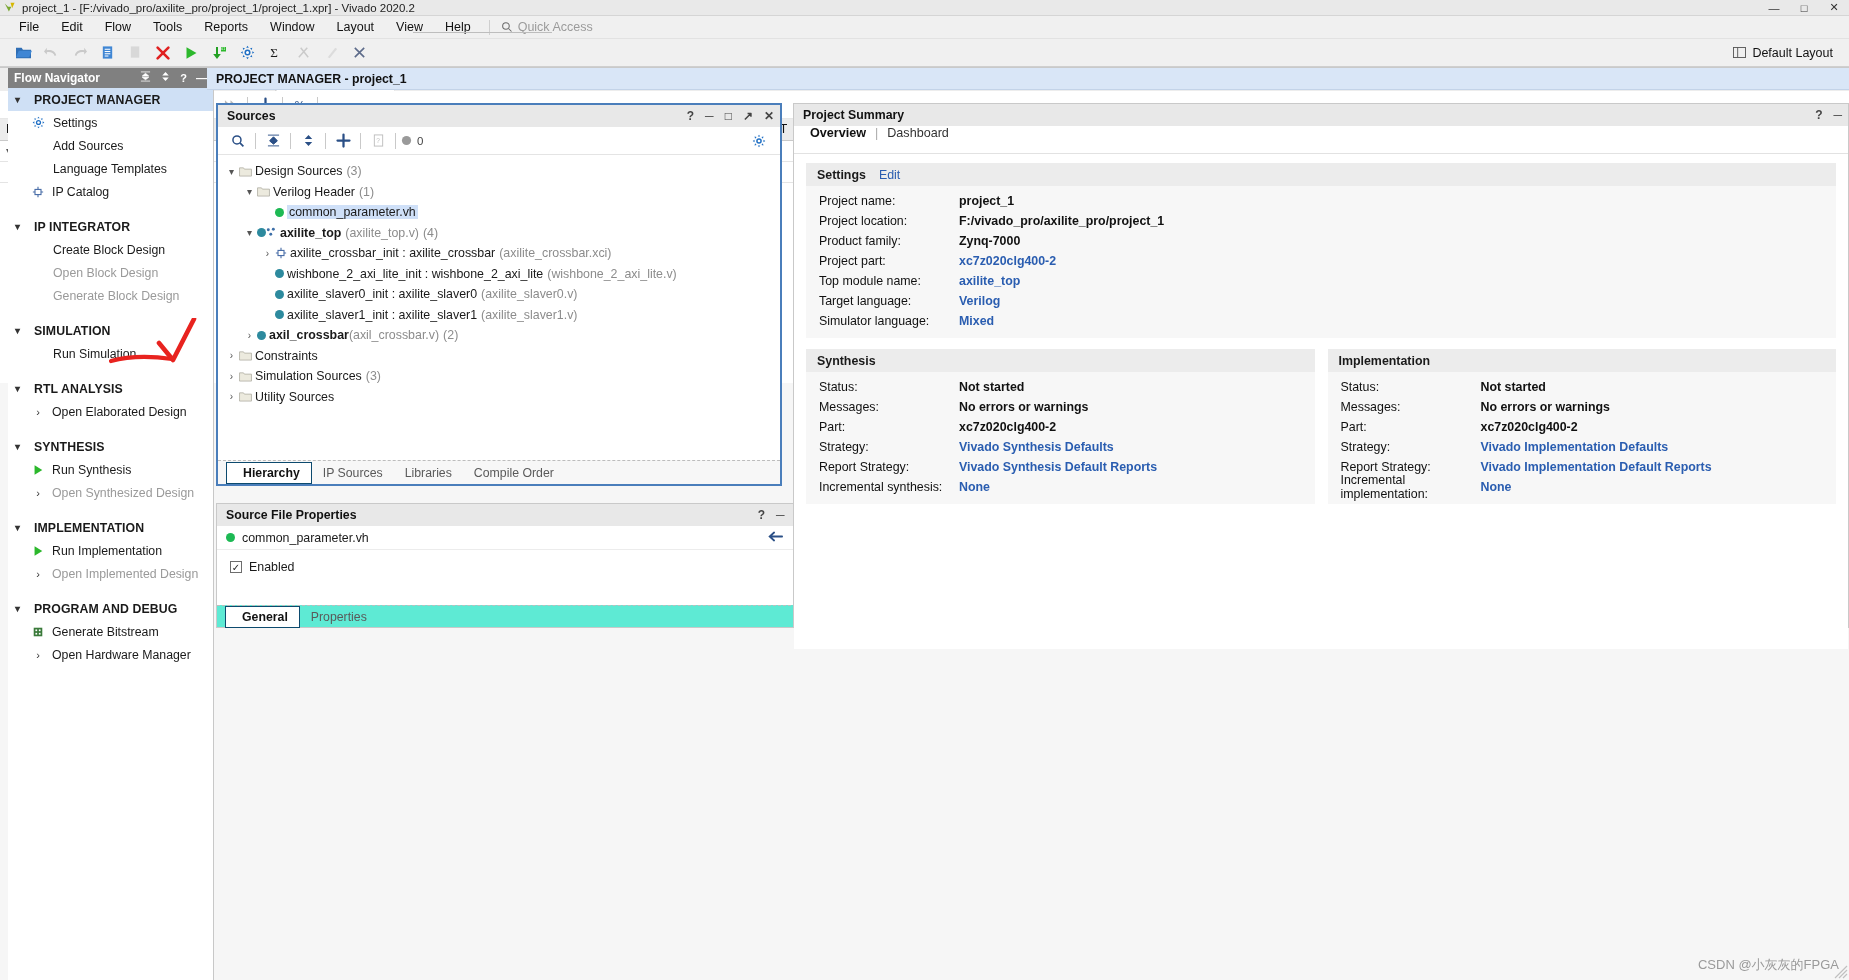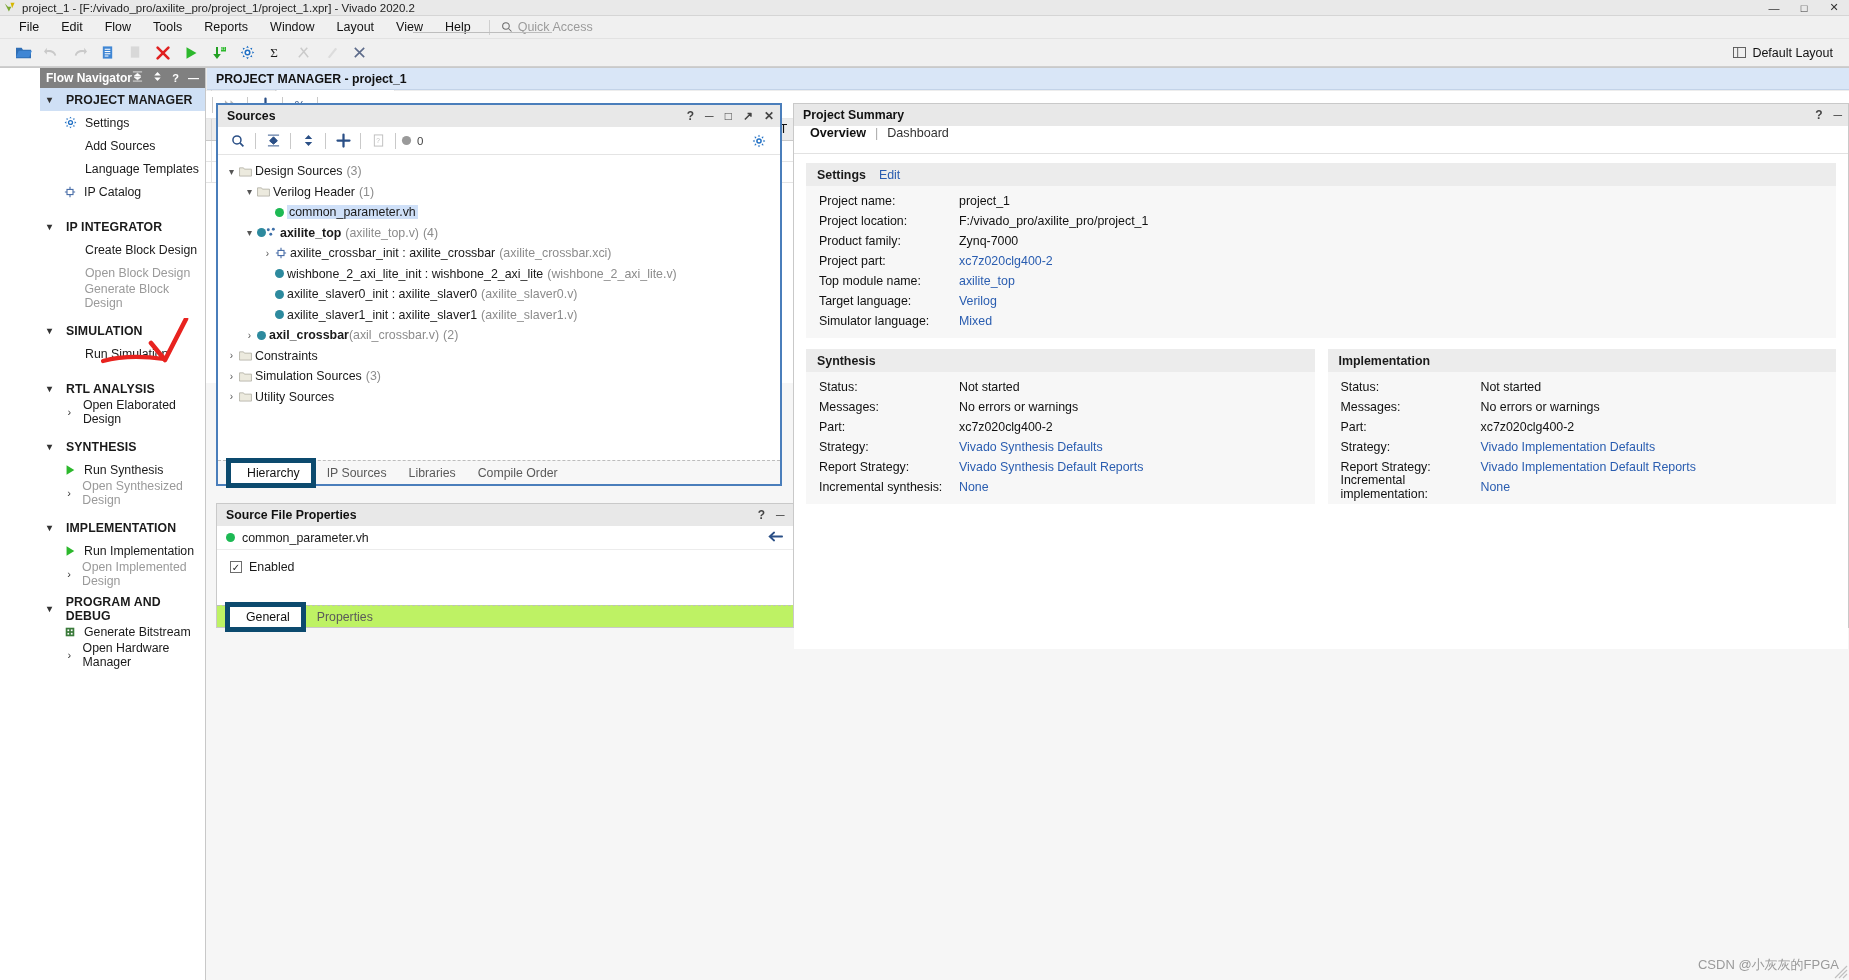--- a/index.html
+++ b/index.html
@@ -48,22 +48,22 @@
   .tb { width:26px; height:24px; display:flex; align-items:center; justify-content:center; }
   .tb svg { display:block; }
   .tb-sep { width:1px; height:18px; background:#c9c9c9; margin: 0 6px; }
   .layout-btn {
     margin-left:auto; margin-right:10px; display:flex; align-items:center; gap:6px;
     font-size:12.5px; color:#111; padding: 2px 6px;
   }
 
   
   .fn {
-    position:absolute; left:0; top:68px; width:206px; height:912px;
-    background:#fff; border-right:1px solid #c8c8c8;padding-left:40px;
+    position:absolute; left:8px; top:68px; width:206px; height:912px;
+    background:#fff; border-right:1px solid #c8c8c8;
   }
   .fn-header {
     height:20px; background:#808080; color:#fff;
     display:flex; align-items:center; padding-left:6px;
     font-size:12px; font-weight:bold;
   }
   .fn-header .fn-title { flex:1; }
   .fn-hicons { display:flex; align-items:center; gap:9px; padding-right:6px; }
   .fn-body { padding-top:0; }
   .fn-group {
@@ -125,21 +125,21 @@
   .dot { width:9px; height:9px; border-radius:50%; display:inline-block; flex:none; }
   .dot.green { background:#1db954; }
   .dot.teal { background:#2d8a9e; }
   .folder { width:13px; height:11px; flex:none; }
   .src-tabs {
     position:absolute; left:0; bottom:0; width:100%; height:24px;
     border-top:1px dashed #bdbdbd; background:#f7f7f7; display:flex; align-items:center;
     padding-left:8px; gap:0;
   }
   .stab { padding:3px 11px; font-size:12.3px; color:#5a5a5a; }
-  .stab.active { color:#111; background:#fff; border:5px solid #0c4a6e; font-weight:normal;padding-left:16px; }
+  .stab.active { color:#111; background:#fff; border:1px solid #0c4a6e; font-weight:bold;padding-left:16px; }
 
   
   #sfp-panel {
     left:216px; top:503px; width:636px; height:125px;
     border:1px solid #c9c9c9; background:#fff;
   }
   .sfp-file {
     height:24px; display:flex; align-items:center; gap:7px; padding-left:9px;
     font-size:12.4px; border-bottom:1px solid #ececec;
   }
@@ -151,21 +151,21 @@
     display:flex; align-items:center; justify-content:center; font-size:10px; color:#222;
   }
   .sfp-scroll {
     position:absolute; right:2px; top:2px; width:12px; height:46px;
     border:1px solid #d0d0d0; background:#f3f3f3;
     display:flex; flex-direction:column; justify-content:space-between; align-items:center;
     font-size:8px; color:#666;
   }
   .sfp-tabs {
     position:absolute; left:0; bottom:0; width:100%; height:22px;
-    border-top:1px dashed #bdbdbd; background:#bef264; display:flex; align-items:center; padding-left:8px;
+    border-top:1px dashed #bdbdbd; background:#5eead4; display:flex; align-items:center; padding-left:8px;
   }
 
   
   #summary-panel {
     left:793px; top:103px; right:0; height:525px;
     border:1px solid #c9c9c9; background:#fff;
   }
   .sum-tabs { height:28px; display:flex; padding-left:9px; gap:0;
               border-bottom:1px solid #e2e2e2; }
   .sum-tab { font-size:12.6px; padding:0 7px; }
@@ -173,21 +173,21 @@
   .sum-tab.inactive { color:#333; }
   .sum-divider { color:#aaa; padding:0 2px; }
   .sum-body { padding:9px 12px 0 12px; height:495px; background:#fff; overflow:hidden; position:relative;}
   .sect-head {
     background:#ececec; height:23px; display:flex; align-items:center;
     padding-left:11px; gap:13px; font-size:12.4px; font-weight:bold;
   }
   .sect-head a { color:#2a5db0; font-weight:normal; text-decoration:none; }
   .kv { display:flex; align-items:center; height:20px; font-size:12.4px; padding-left:13px; }
   .kv .k { width:140px; color:#111; }
-  .kv .v { color:#111; }
+  .kv .v { color:#111;font-weight:bold; }
   .kv .v.link { color:#2a5db0; }
   .sect-block { background:#f7f7f7; padding:5px 0 7px 0; }
   .two-col { display:flex; gap:13px; margin-top:11px; }
   .col { flex:1; }
   .drc-note { padding:11px 0 11px 0; text-align:center; font-size:12.4px; background:#f7f7f7; }
   .drc-note a { color:#2a5db0; text-decoration:none; }
   .drc-note .muted { color:#8a8a8a; }
 
   
   #runs-panel {

